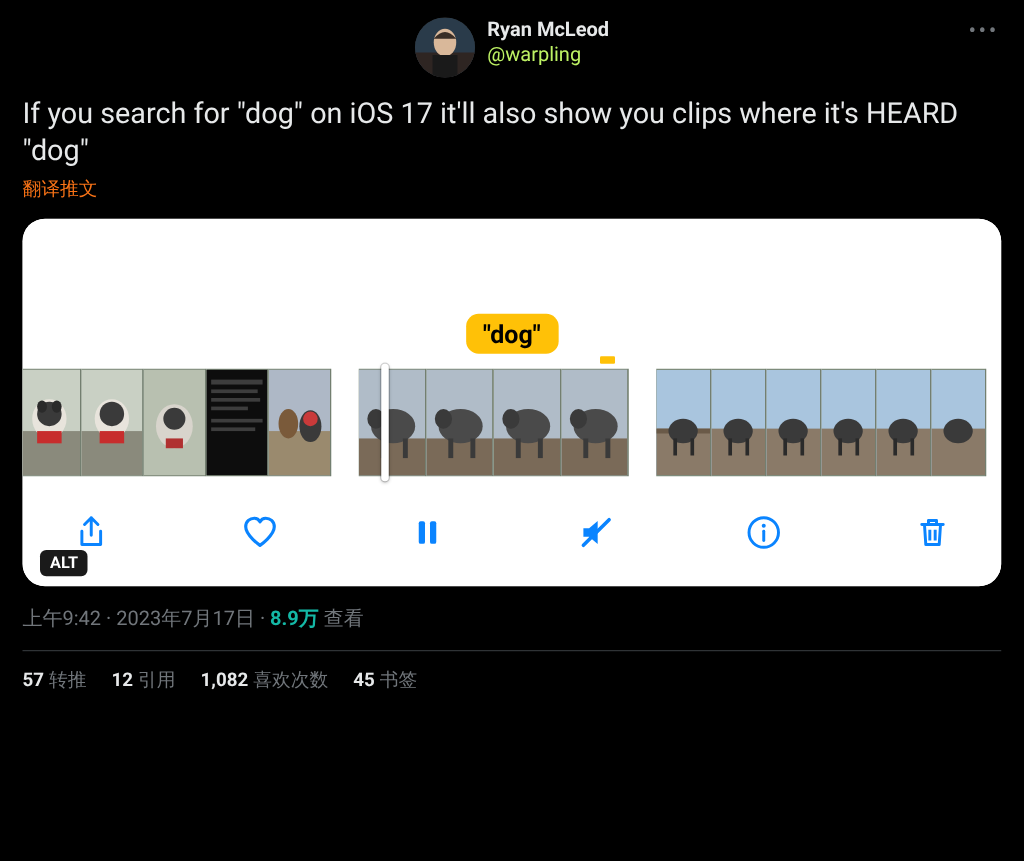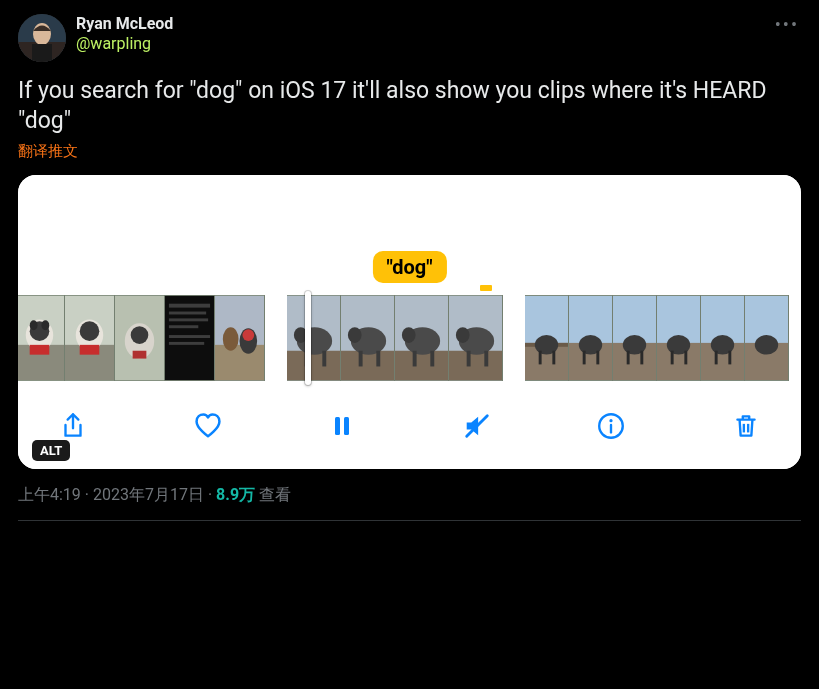--- a/index.html
+++ b/index.html
@@ -13,20 +13,21 @@
   }
   .tweet {
     padding: 14px 18px;
     position: relative;
   }
   .header {
     display: flex;
     align-items: flex-start;
     gap: 10px;
     margin-bottom: 14px;
+    justify-content: center;
   }
   .avatar {
     width: 48px;
     height: 48px;
     border-radius: 50%;
     overflow: hidden;
     flex-shrink: 0;
     background: #333;
   }
   .avatar svg { width: 100%; height: 100%; display: block; }
@@ -397,19 +398,25 @@
             <line x1="12" y1="12" x2="12" y2="20"></line>
             <line x1="16" y1="12" x2="16" y2="20"></line>
           </svg>
       </div>
     </div>
 
     <div class="alt-badge">ALT</div>
   </div>
 
   <div class="meta">
-    <span>上午4:19</span><span> · </span><span>2023年7月17日</span><span> · </span><span class="views-n">8.9万</span> <span>查看</span>
+    <span>上午9:42</span><span> · </span><span>2023年7月17日</span><span> · </span><span class="views-n">8.9万</span> <span>查看</span>
   </div>
 
   <div class="divider"></div>
 
+  <div class="stats">
+    <div><span class="n">57</span><span>转推</span></div>
+    <div><span class="n">12</span><span>引用</span></div>
+    <div><span class="n">1,082</span><span>喜欢次数</span></div>
+    <div><span class="n">45</span><span>书签</span></div>
+  </div>
 
 </div>
 
 </body></html>

